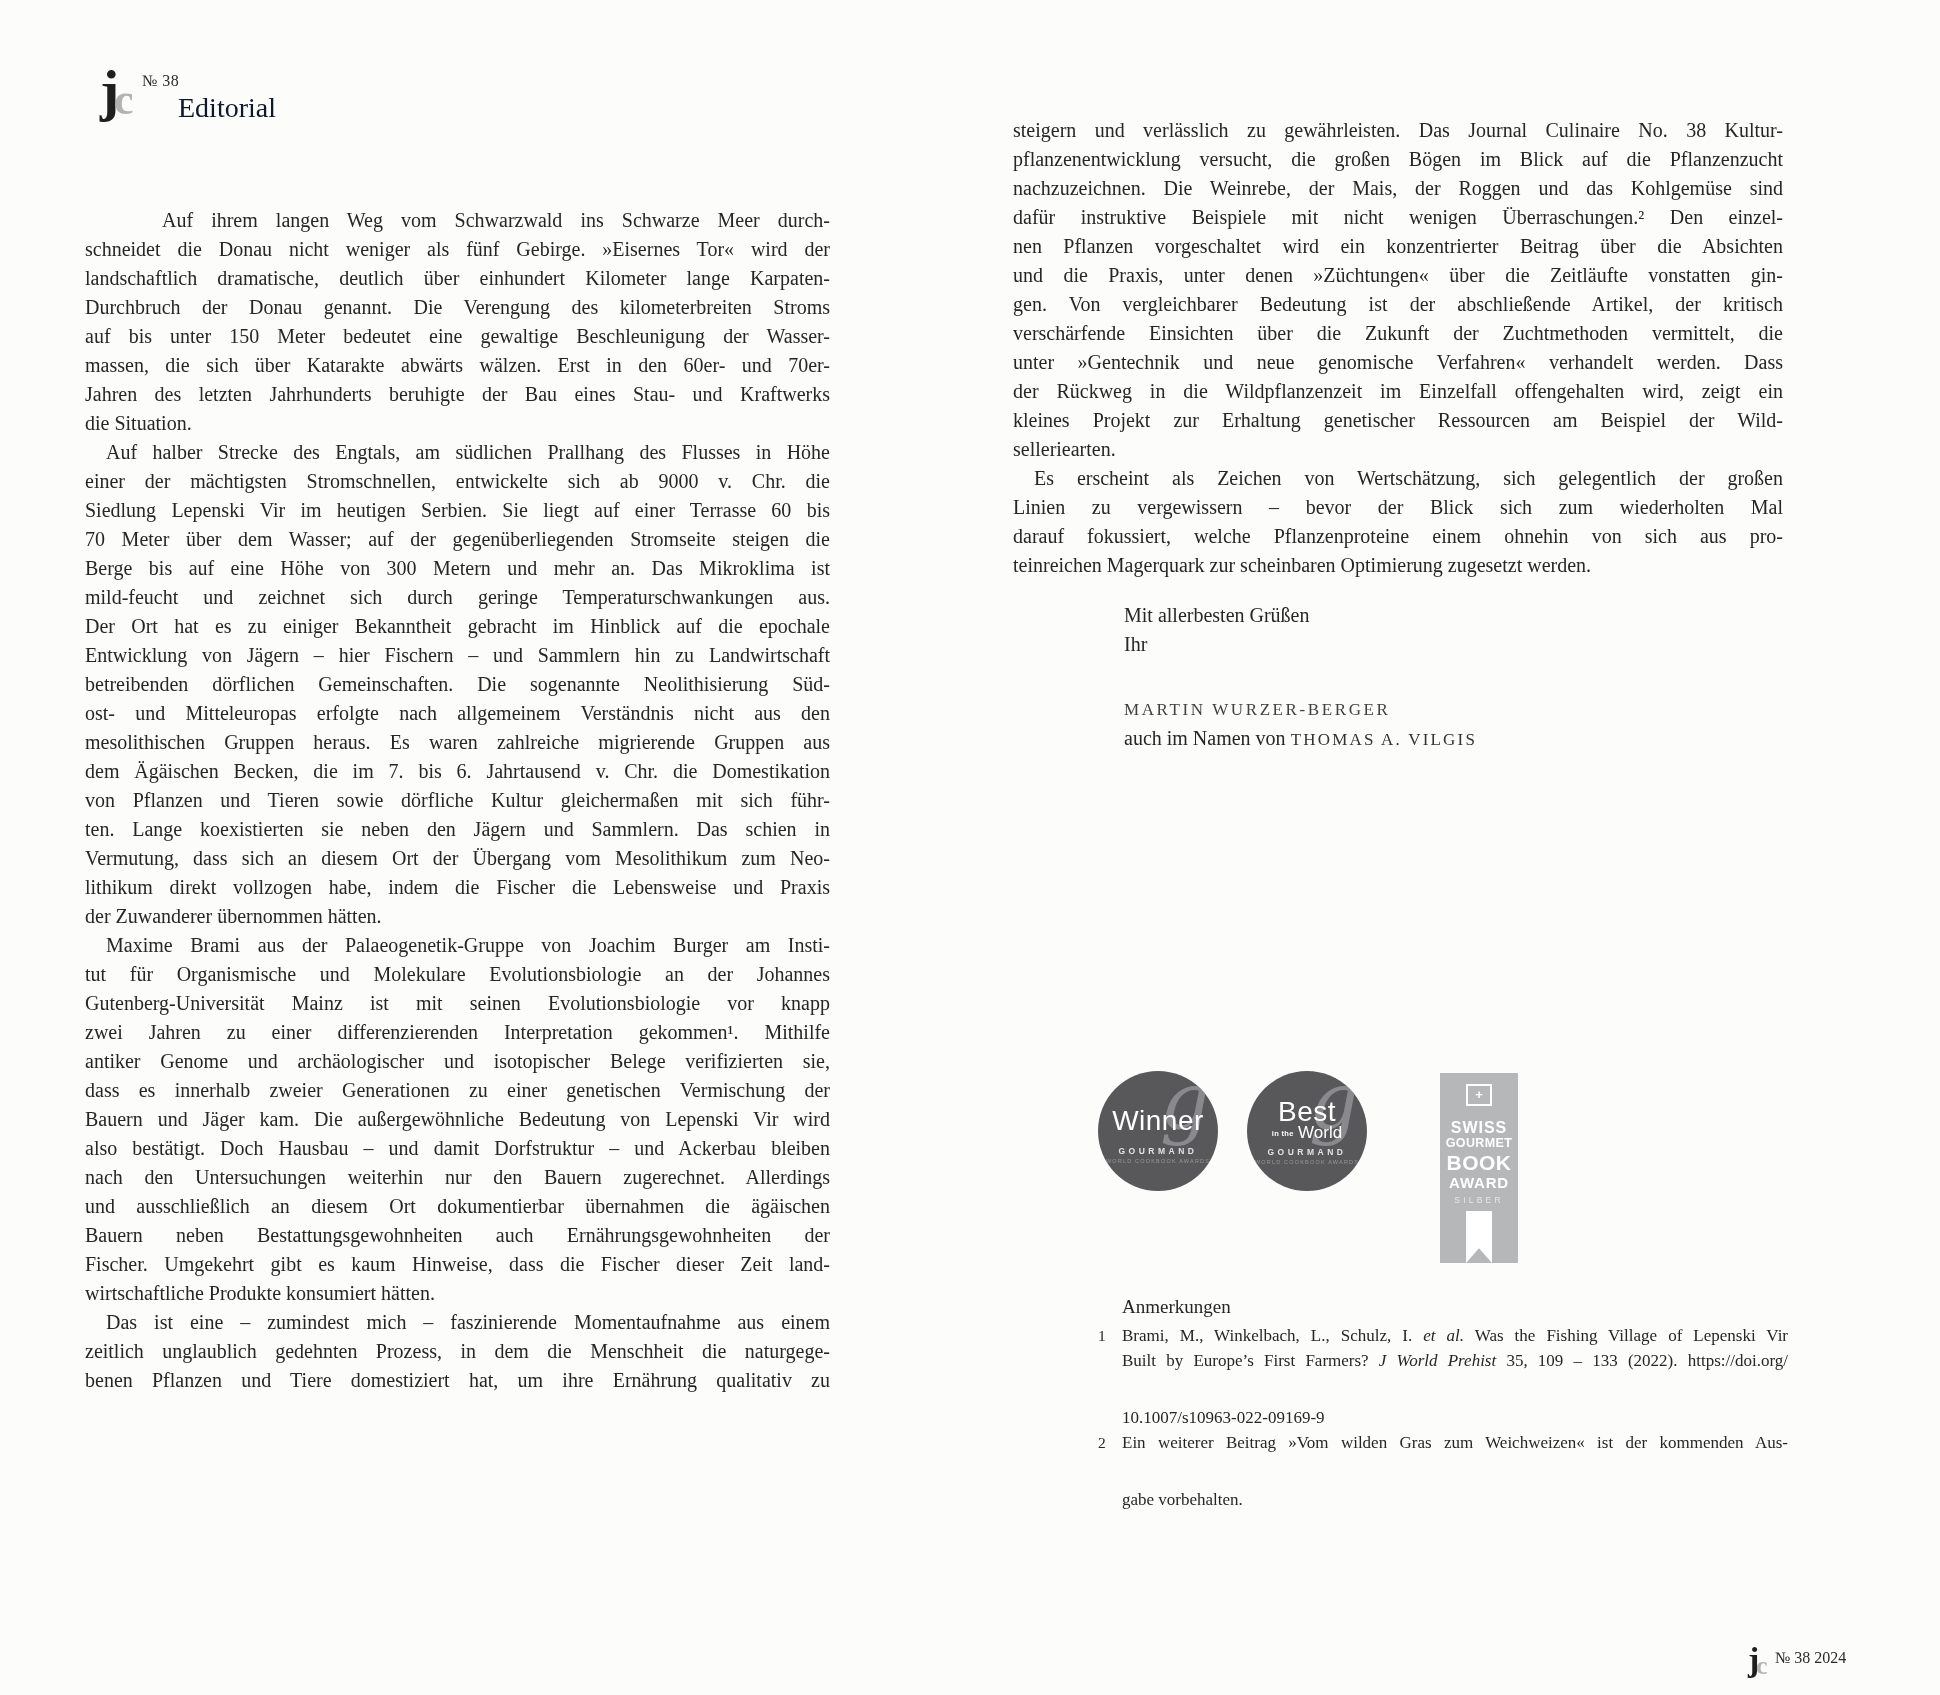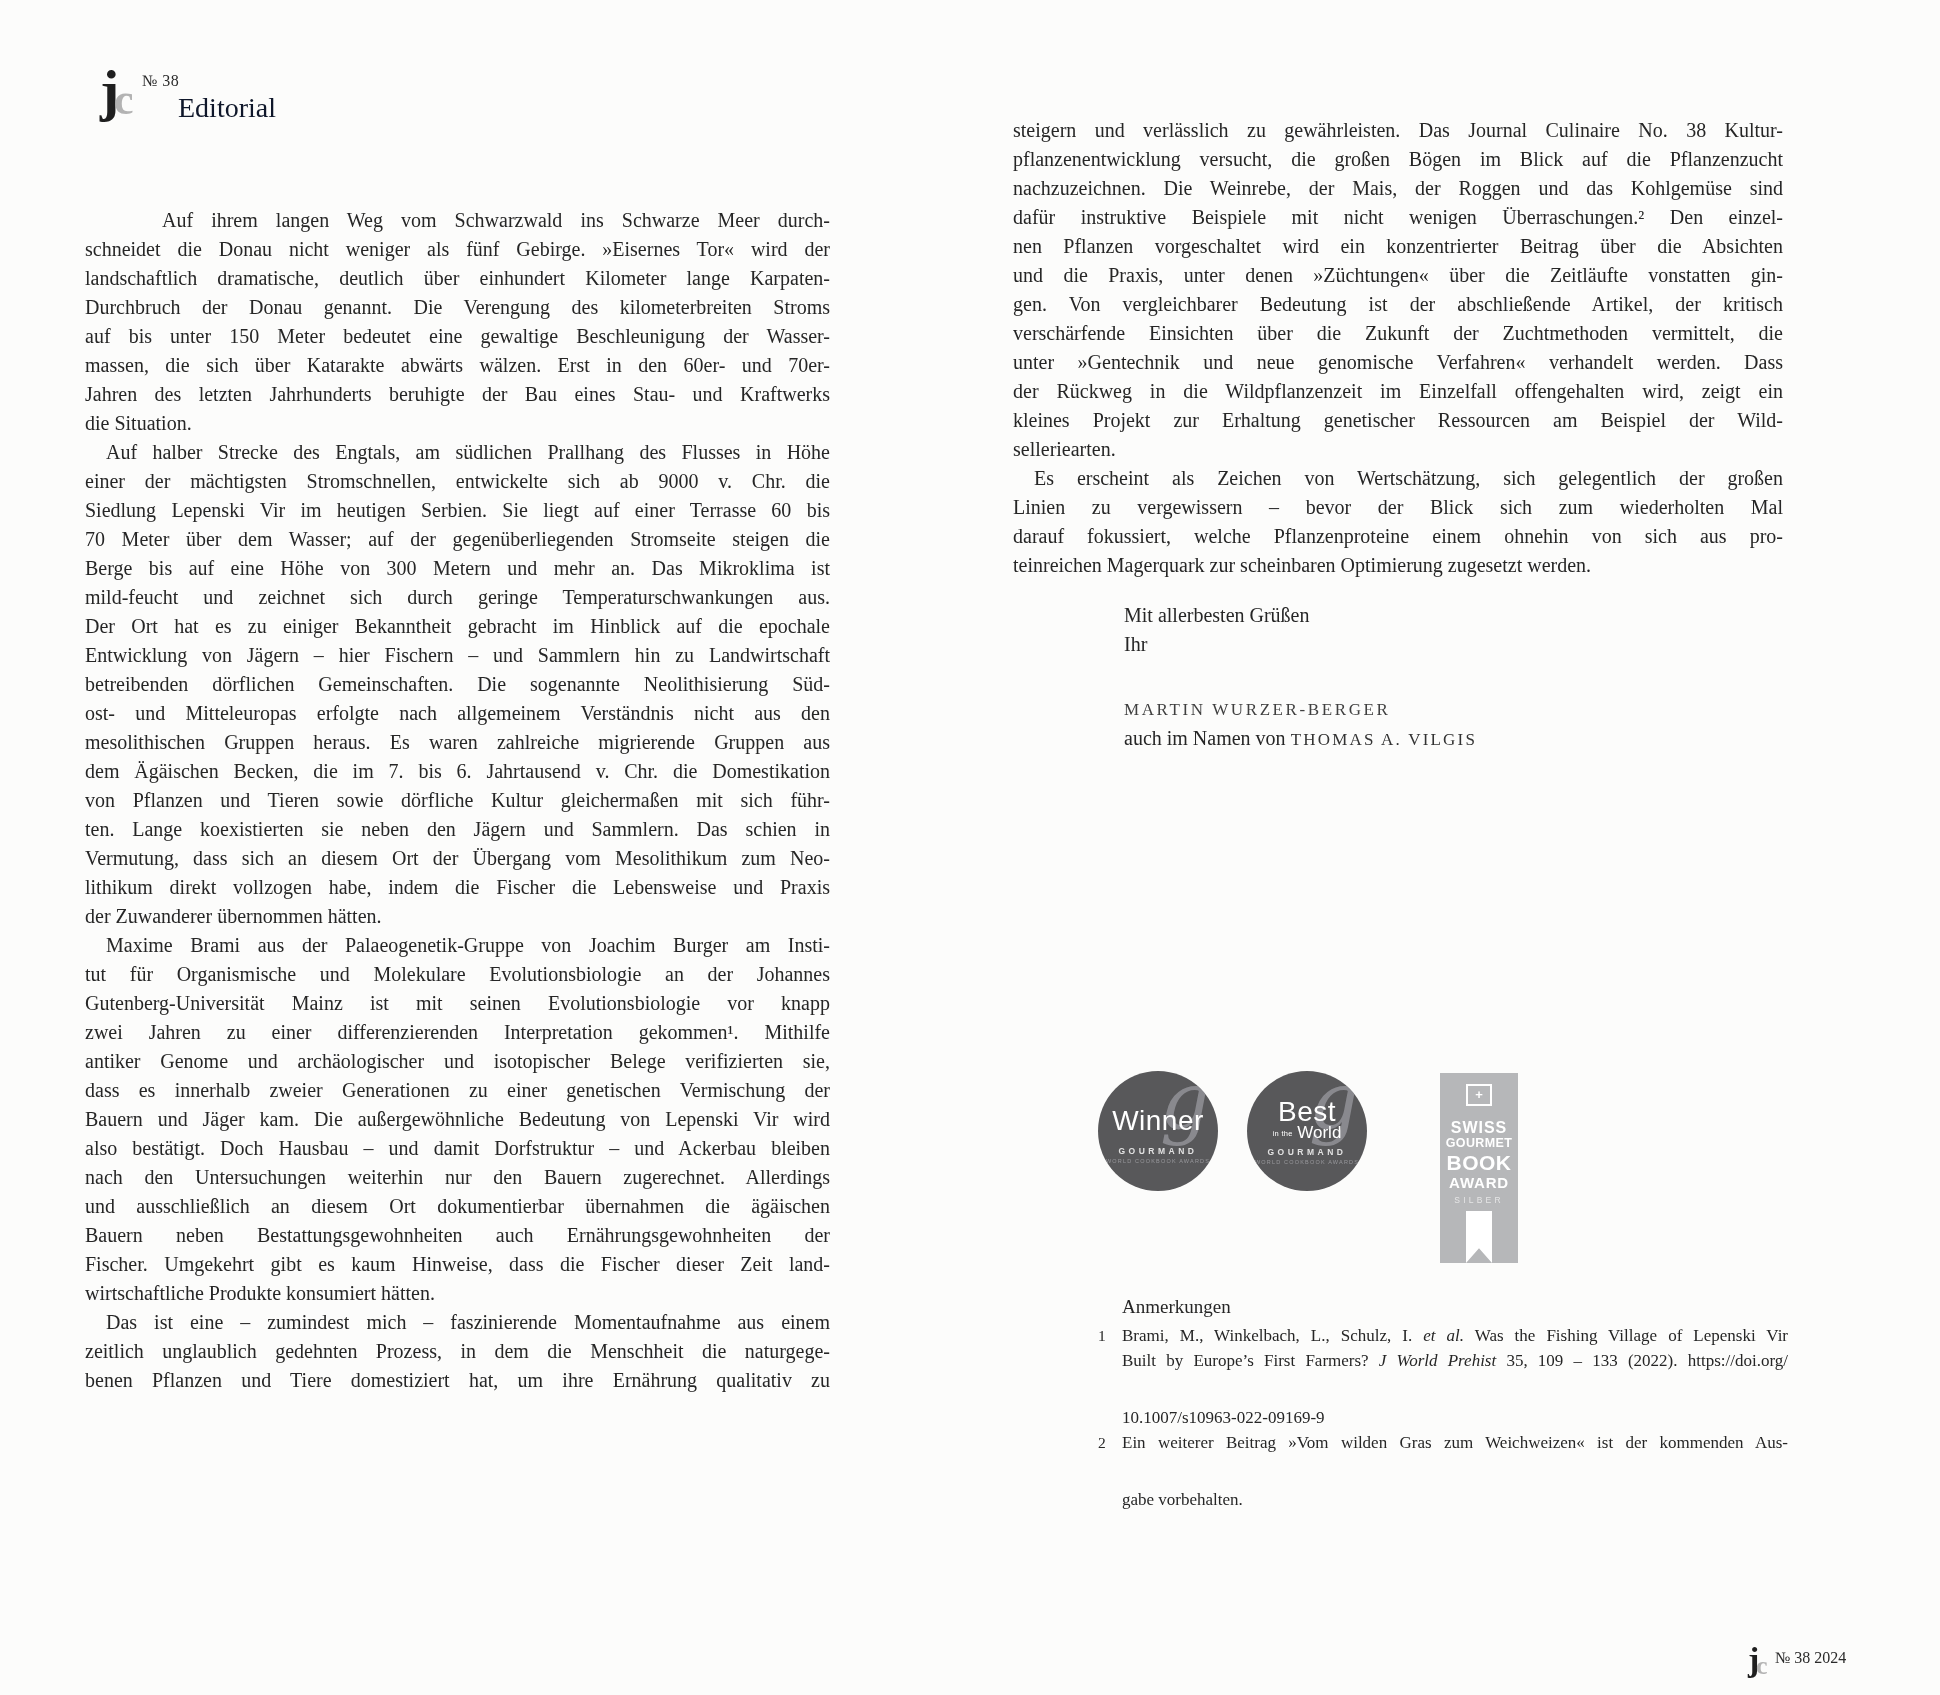--- a/index.html
+++ b/index.html
@@ -33,21 +33,21 @@
   
   .badge-circle{position:absolute;width:120px;height:120px;border-radius:50%;background:#58585a;
                 overflow:hidden;text-align:center;font-family:"Liberation Sans",sans-serif;}
   #badge-winner{left:1098px;top:1071px;}
   #badge-best{left:1247px;top:1071px;}
   .badge-g{position:absolute;top:-14px;right:8px;font-family:"DejaVu Serif",serif;font-style:italic;
            font-size:78px;color:#9a9aa0;opacity:.75;pointer-events:none;}
   .badge-title{position:relative;margin-top:34px;font-size:28px;color:#fff;letter-spacing:.5px;}
   #badge-best .badge-title{margin-top:25px;}
   .badge-sub{position:relative;color:#fff;line-height:18px;margin-top:-4px;}
-  .badge-sub .inthe{font-size:7.5px;letter-spacing:.3px;vertical-align:2px;}
+  .badge-sub .inthe{font-size:7.5px;letter-spacing:.3px;vertical-align:2px;font-weight:bold;}
   .badge-sub .world{font-size:17px;}
   .badge-brand{position:relative;margin-top:9px;font-size:8.5px;letter-spacing:3.5px;color:#e2e2e2;font-weight:bold;}
   #badge-best .badge-brand{margin-top:4px;}
   .badge-tiny{position:relative;margin-top:2px;font-size:5.5px;letter-spacing:1.2px;color:#98989c;}
 
   #badge-swiss{position:absolute;left:1440px;top:1073px;width:78px;height:190px;background:#b6b7b9;
                display:flex;flex-direction:column;align-items:center;
                font-family:"Liberation Sans",sans-serif;color:#fff;}
   .swiss-cross{margin-top:11px;width:22px;height:19px;border:2px solid #fff;display:flex;
                align-items:center;justify-content:center;font-size:13px;font-weight:bold;line-height:1;}

